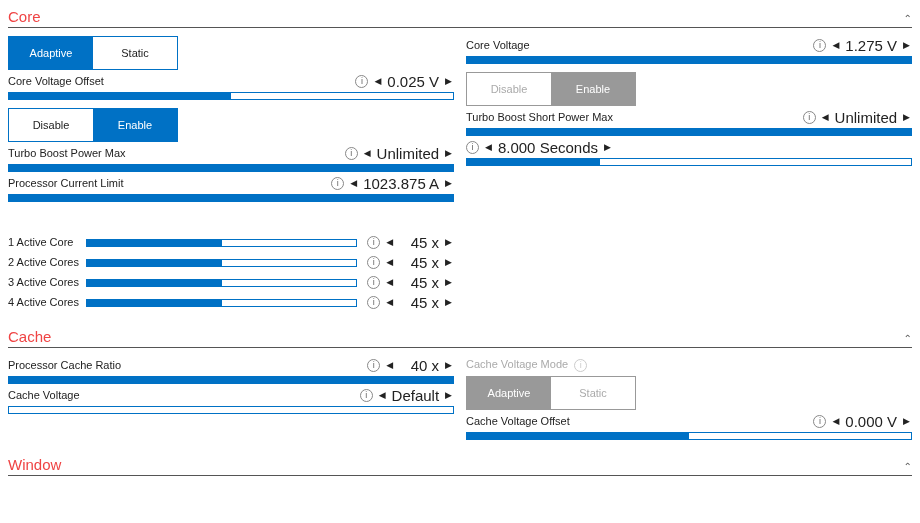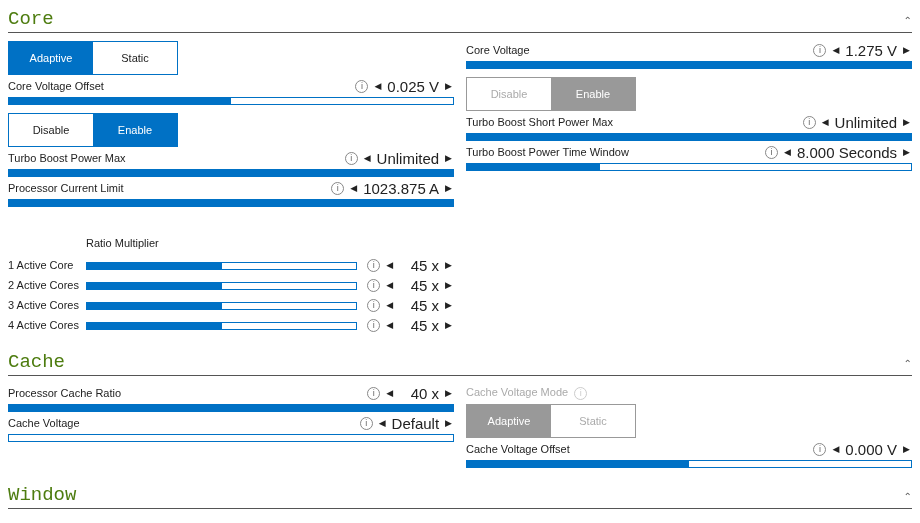--- a/index.html
+++ b/index.html
@@ -1,19 +1,19 @@
 <!DOCTYPE html>
 <html><head>
 <meta charset="utf-8">
 <style>
   * { box-sizing: border-box; margin: 0; padding: 0; }
   body { font-family: "Segoe UI", Arial, sans-serif; font-size: 11px; color: #222; background: #fff; width: 920px; }
   .section { margin: 4px 8px 12px 8px; }
   .section-header { display: flex; align-items: baseline; justify-content: space-between; border-bottom: 1px solid #555; padding: 4px 0 2px 0; margin-bottom: 6px; }
-  .section-title { font-size: 19px; font-weight: 400; color: #4d7c0f; font-family: Liberation Mono, monospace; }
+  .section-title { font-size: 15px; font-weight: 400; color: #ef4444; }
   .chevron { font-size: 10px; color: #555; }
   .columns { display: flex; gap: 12px; }
   .col { flex: 1; min-width: 0; }
   .row { display: flex; align-items: center; justify-content: space-between; height: 18px; margin-top: 2px; }
   .row-label { color: #222; }
   .row-right { display: flex; align-items: center; gap: 4px; }
   .disabled { color: #aaa; }
   .info-icon { display: inline-flex; align-items: center; justify-content: center; width: 13px; height: 13px; border: 1px solid #888; border-radius: 50%; font-size: 9px; color: #666; line-height: 1; cursor: pointer; }
   .info-icon.light { border-color: #ccc; color: #ccc; }
   .tri { font-size: 9px; color: #222; cursor: pointer; user-select: none; padding: 0 2px; }
@@ -94,21 +94,20 @@
           <span class="tri">◀</span>
           <span class="value">1023.875 A</span>
           <span class="tri">▶</span>
         </span>
       </div>
       <div class="slider full">
           <div class="slider-fill"></div>
         </div>
 
       <div class="ratio-block">
-        <div class="ratio-header">Ratio Multiplier</div>
         <div id="ratio-rows">
             <div class="ratio-row">
               <span class="ratio-label">1 Active Core</span>
               <div class="ratio-slider-wrap">
                 <div class="slider">
                   <div class="slider-fill" style="width:50%"></div>
                 </div>
               </div>
               <span class="ratio-right">
                 <span class="info-icon">i</span>
@@ -192,21 +191,20 @@
           <span class="tri">◀</span>
           <span class="value">Unlimited</span>
           <span class="tri">▶</span>
         </span>
       </div>
       <div class="slider full">
           <div class="slider-fill"></div>
         </div>
 
       <div class="row">
-        <span class="row-label">Turbo Boost Power Time Window</span>
         <span class="row-right">
           <span class="info-icon">i</span>
           <span class="tri">◀</span>
           <span class="value">8.000 Seconds</span>
           <span class="tri">▶</span>
         </span>
       </div>
       <div class="slider">
           <div class="slider-fill" style="width:30%"></div>
         </div>

